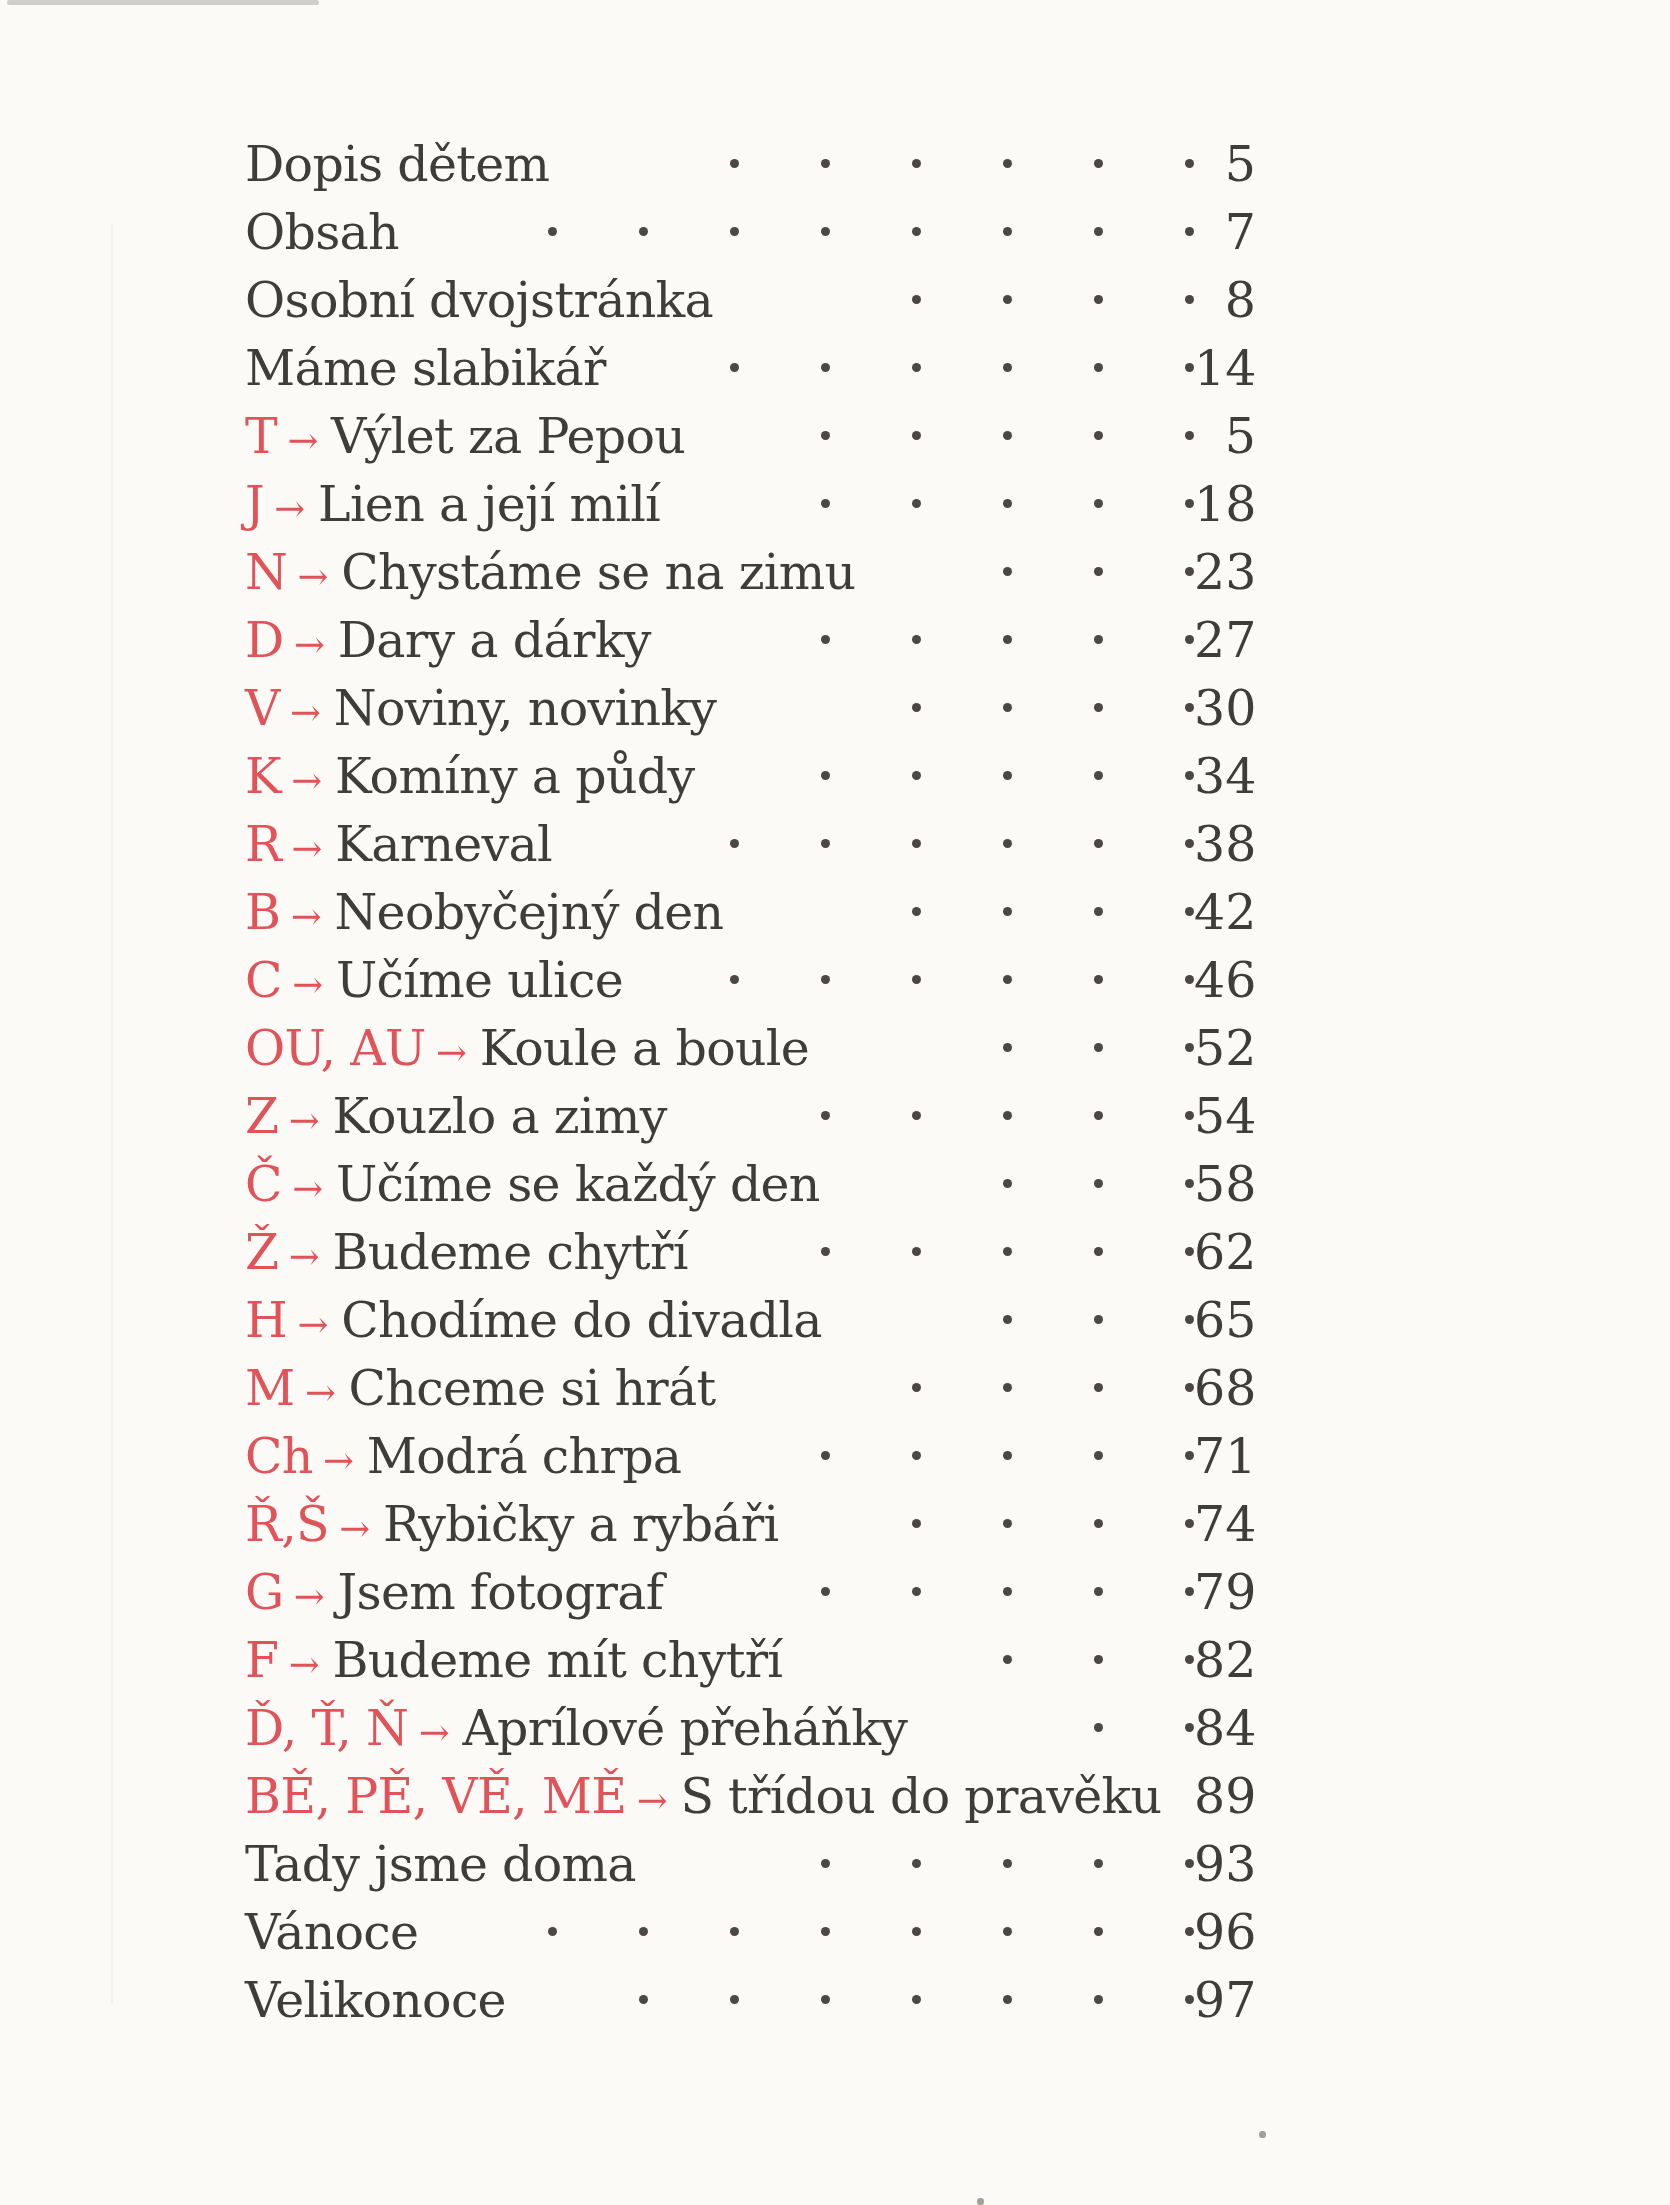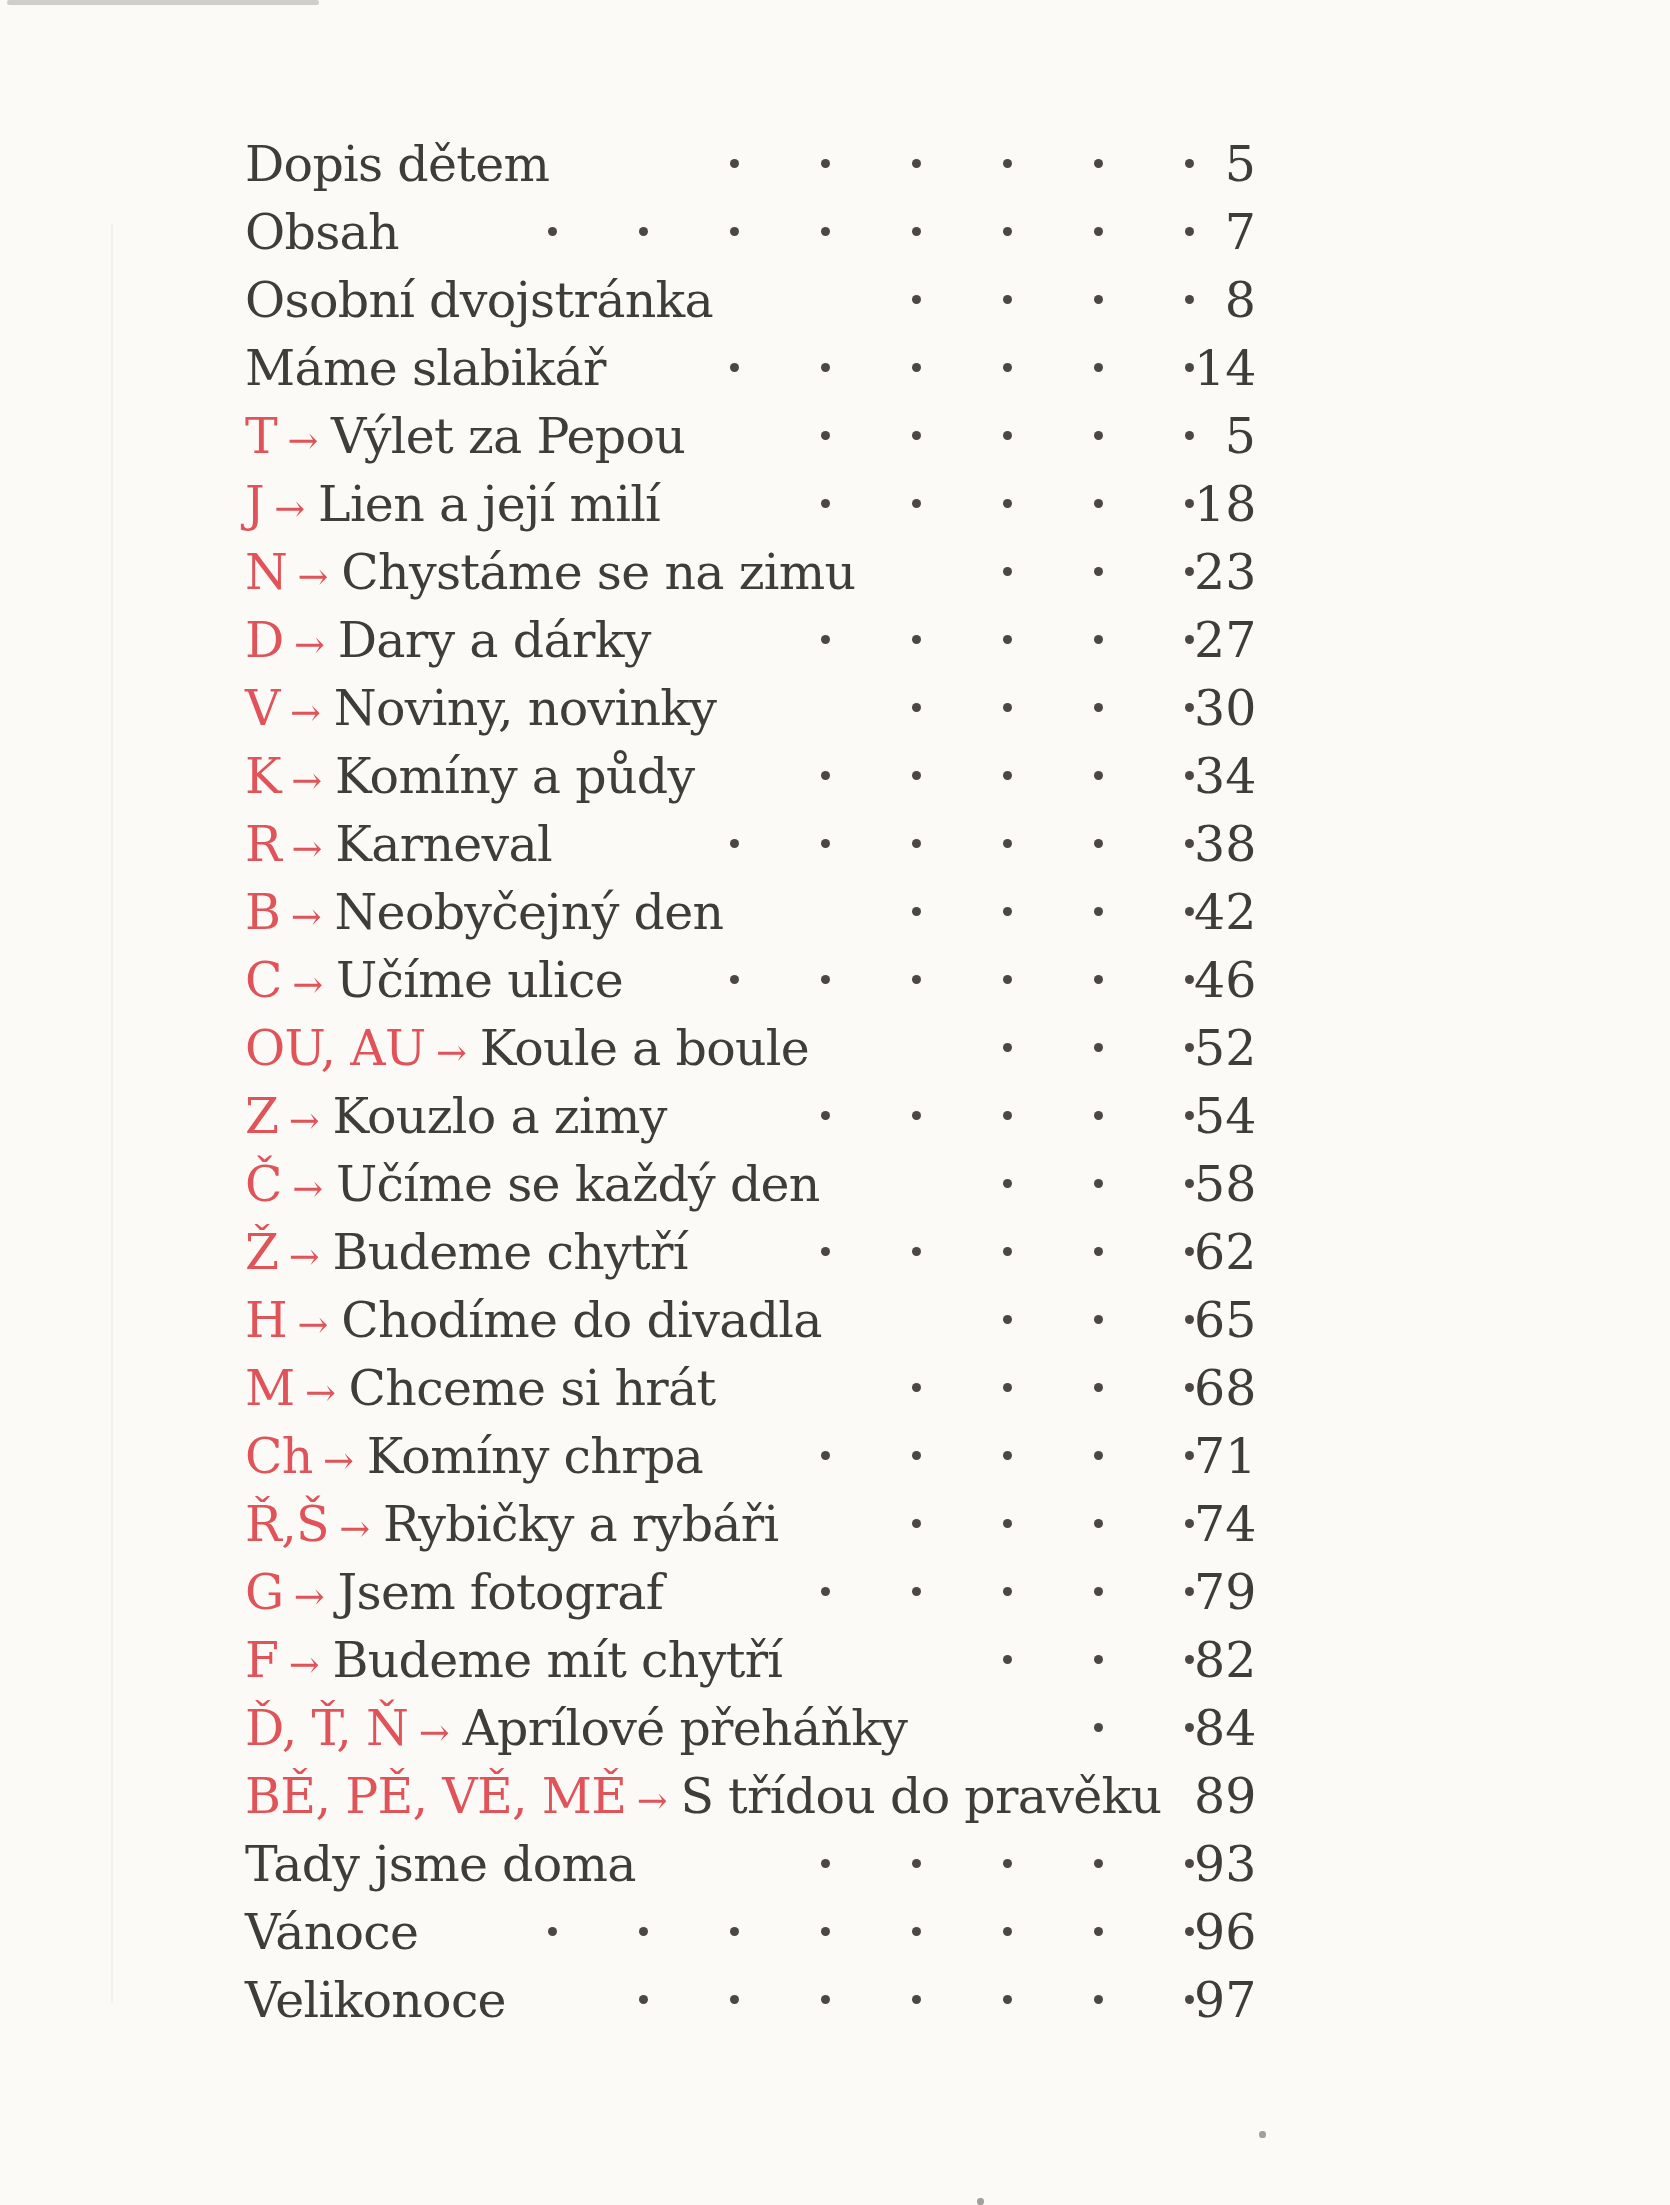--- a/index.html
+++ b/index.html
@@ -353,21 +353,21 @@
           <i class="dot"></i>
           <i class="dot"></i>
           <i class="dot"></i>
         </span>
     <span class="pagenum">68</span>
   </div>
 
   <div class="row">
     <span class="prefix">Ch</span>
     <span class="arrow">→</span>
-    <span class="title">Komíny chrpa</span>
+    <span class="title">Modrá chrpa</span>
     <span class="leader">
           <i class="dot"></i>
           <i class="dot"></i>
           <i class="dot"></i>
           <i class="dot"></i>
           <i class="dot"></i>
         </span>
     <span class="pagenum">71</span>
   </div>
 

